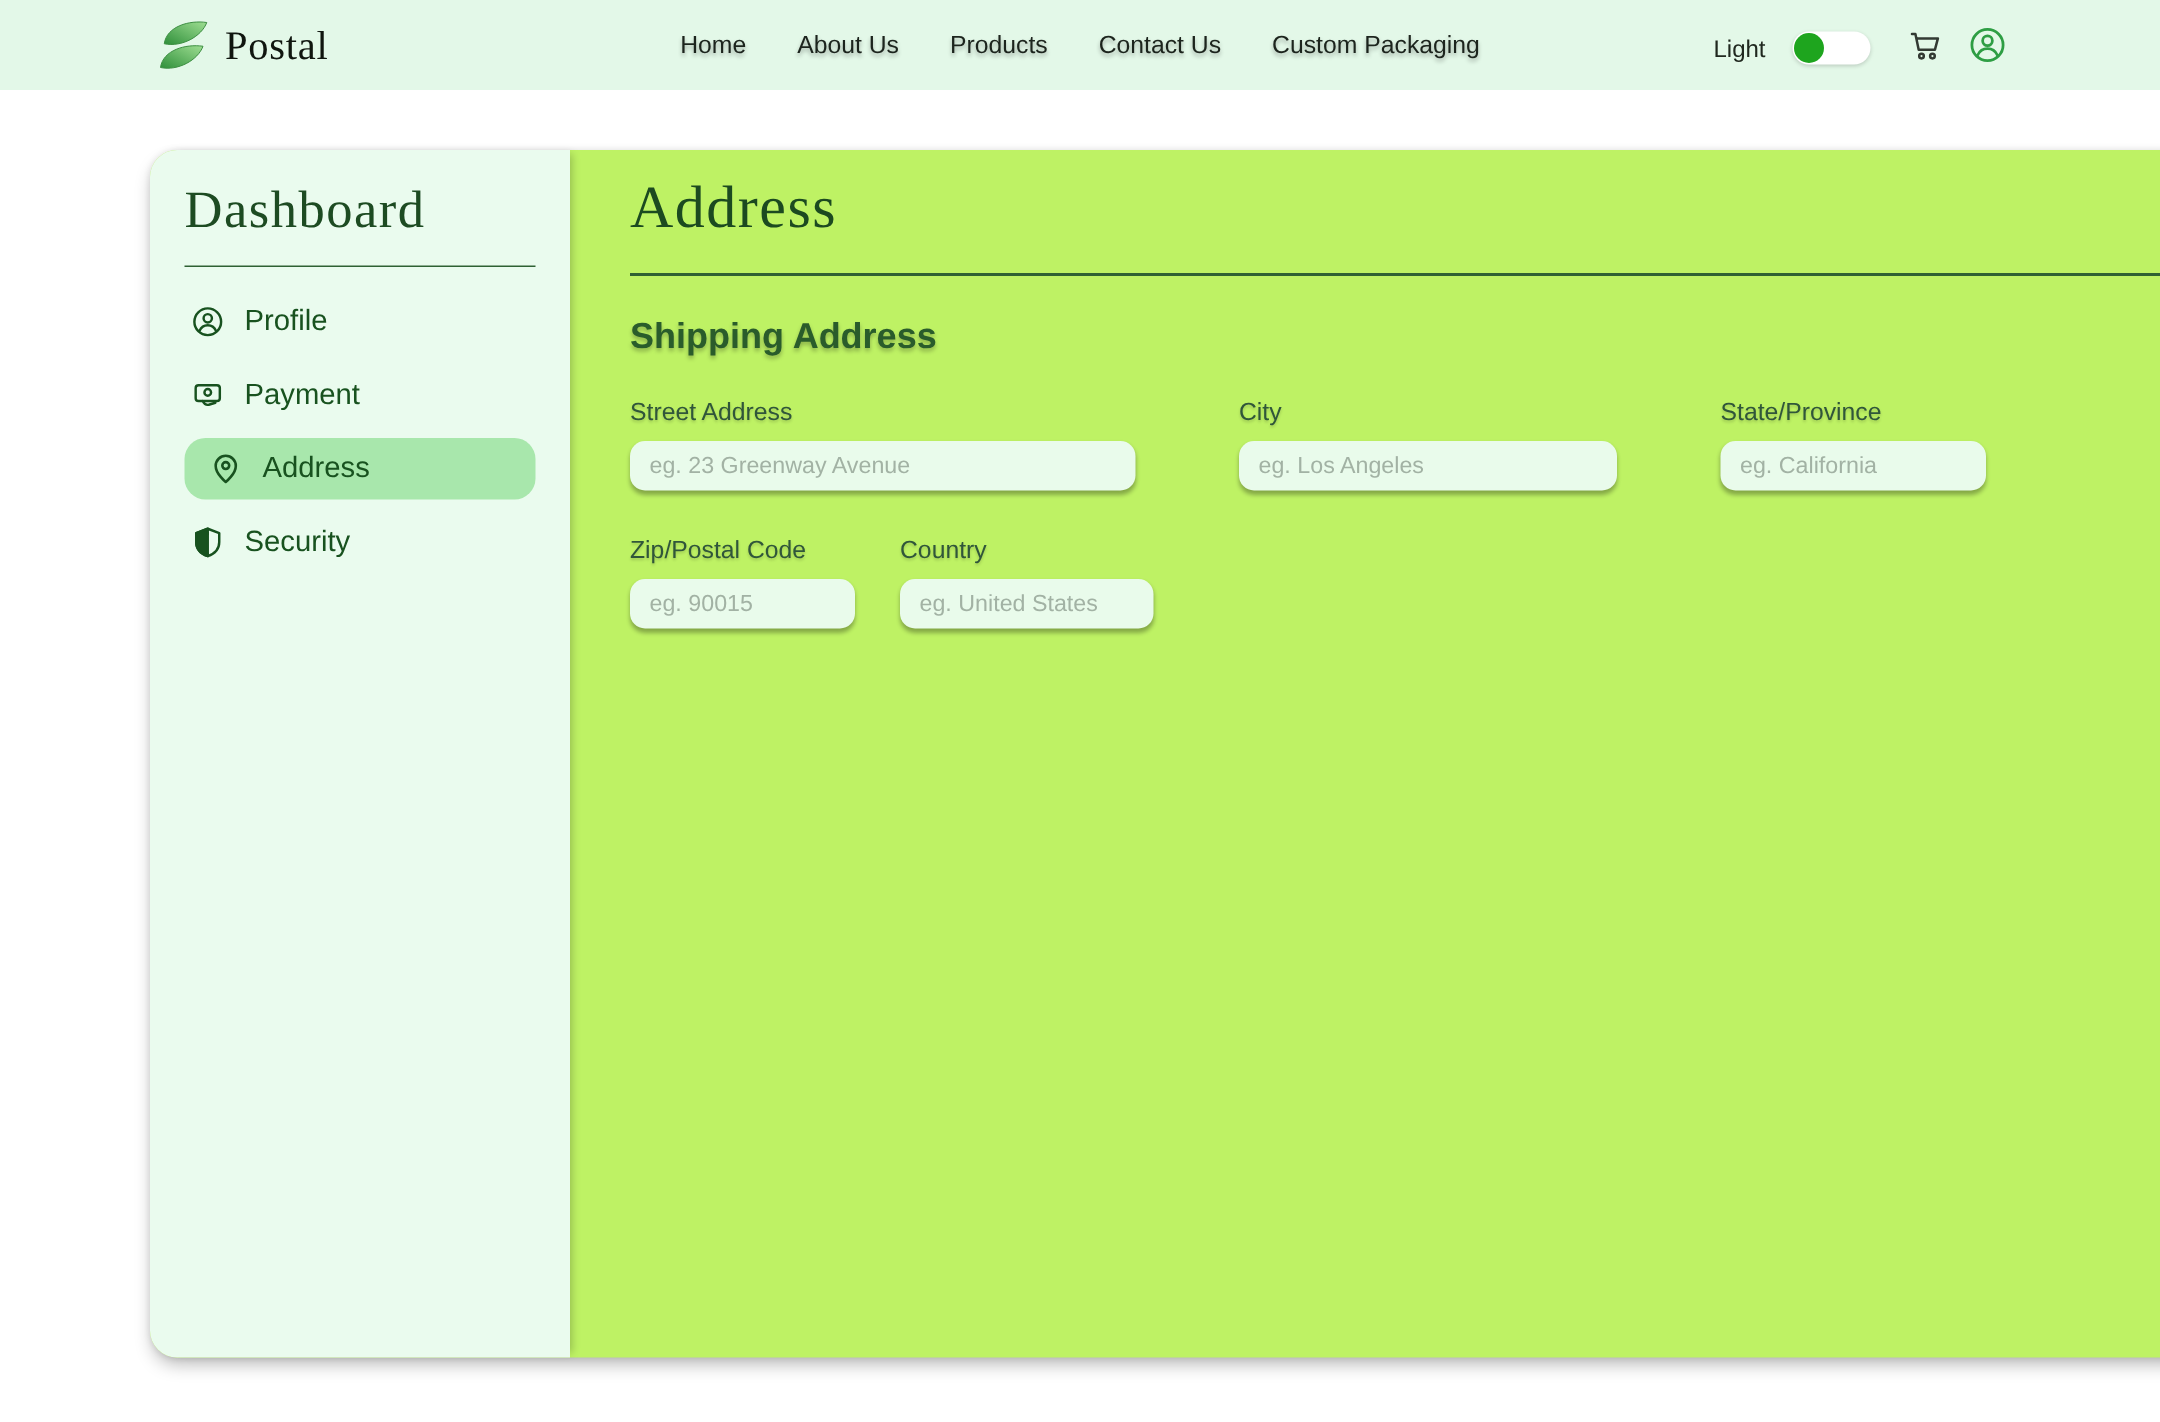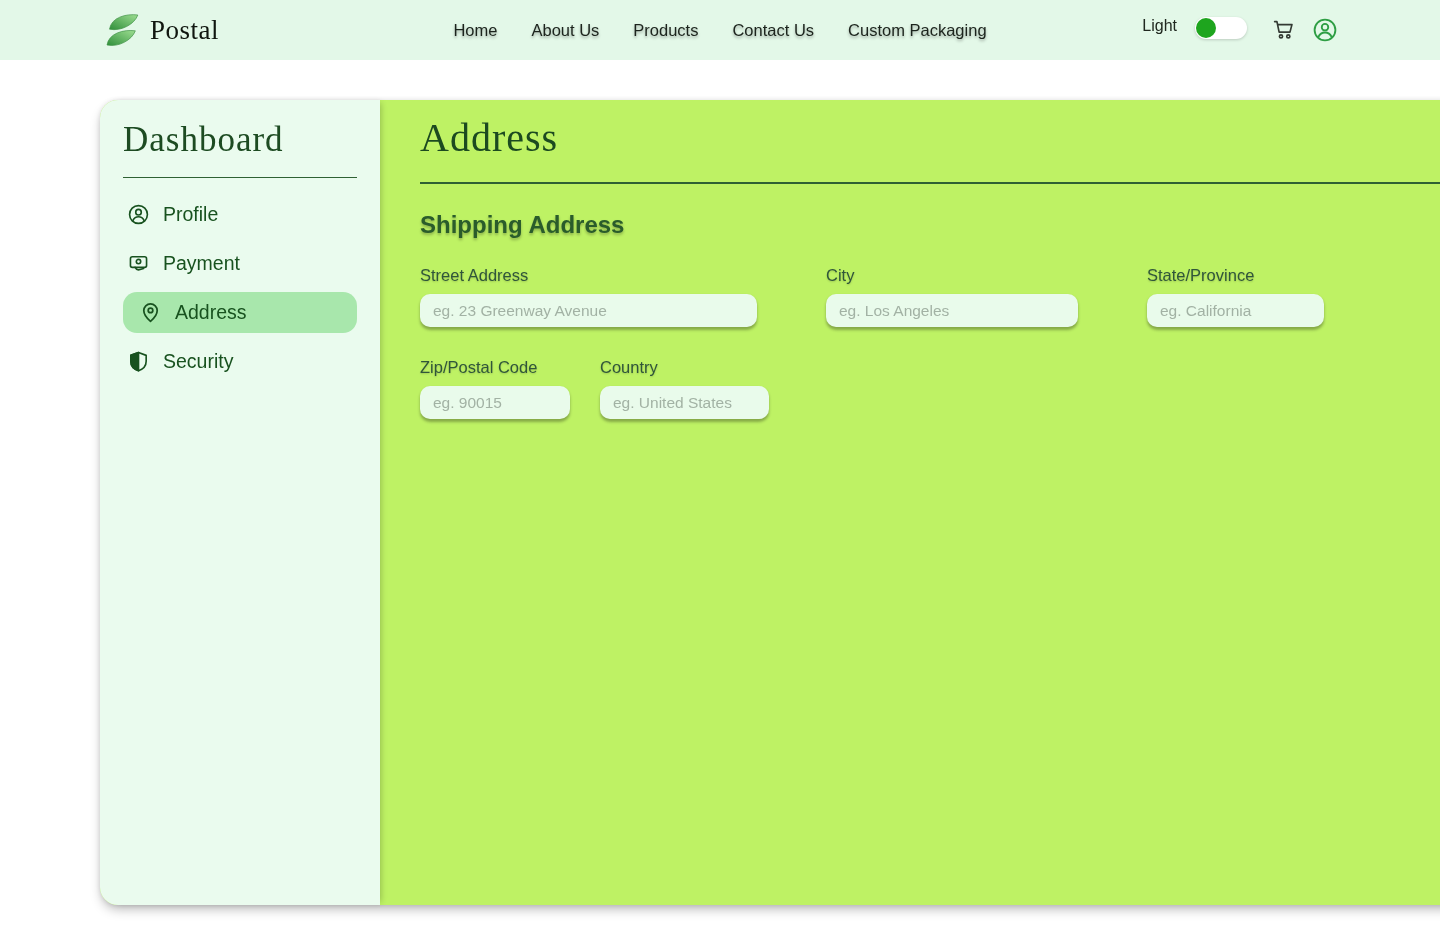--- a/index.html
+++ b/index.html
@@ -9,21 +9,21 @@
   
   .navbar { height:60px; background:#e3f8e8; display:flex; align-items:center;
     padding:0 102px; position:relative; }
   .brand { display:flex; align-items:center; gap:8px; cursor:pointer; }
   .brand-name { font-family:"Liberation Serif", serif; font-size:27px; color:#10160f;
     letter-spacing:0.5px; }
   .navlinks { position:absolute; left:50%; transform:translateX(-50%);
     display:flex; gap:34px; }
   .navlinks a { text-decoration:none; color:#1c241d; font-size:16.5px; font-weight:500;
     text-shadow:0 2px 3px rgba(0,0,0,0.30); cursor:pointer; white-space:nowrap; }
-  .nav-right { margin-left:auto; display:flex; align-items:flex-start; gap:16px; }
+  .nav-right { margin-left:auto; display:flex; align-items:flex-end; gap:16px; }
   .theme-label { font-size:16px; color:#20281f; margin-right:2px; }
   .toggle { width:52px; height:22px; background:#ffffff; border-radius:12px;
     position:relative; box-shadow:0 1px 3px rgba(0,0,0,0.18); cursor:pointer; }
   .toggle .knob { position:absolute; left:1px; top:1px; width:20px; height:20px;
     border-radius:50%; background:#1ea51e; }
   .icon-btn { display:flex; align-items:center; justify-content:center; cursor:pointer; }
   .cart-gap { margin-left:8px; }
 
   
   .card { width:1440px; height:805px; margin:40px 0 0 100px; border-radius:18px;

